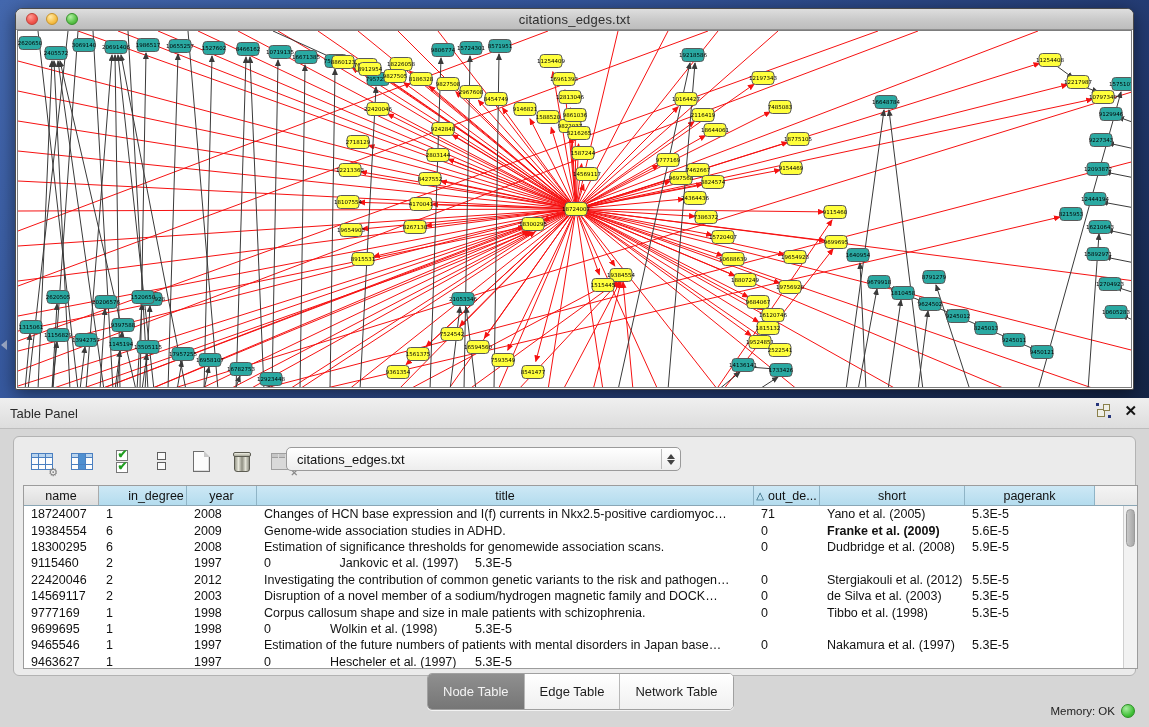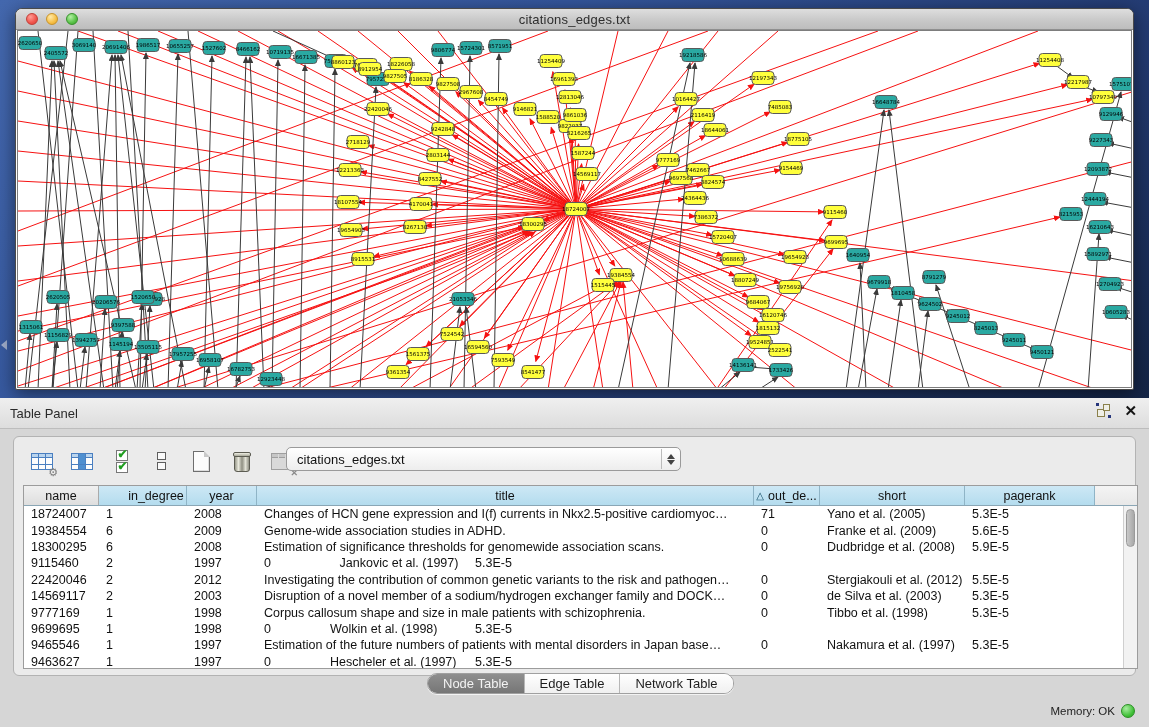--- a/index.html
+++ b/index.html
@@ -94,22 +94,22 @@
   .th.fill { flex:1; background:linear-gradient(#f4f4f4,#e8e8e8); border-right:none; }
   .th .sort { font-size:10px; margin-right:4px; color:#134d66; }
   .tbody { position:absolute; left:0; right:14px; top:20px; bottom:0; overflow:hidden; }
   .tr { display:flex; height:16.4px; align-items:center; }
   .td { flex:none; font-size:12.5px; color:#111; padding-left:7px; white-space:nowrap; overflow:hidden; }
   .vscroll { position:absolute; right:0; top:20px; bottom:0; width:14px; background:#f2f2f2; border-left:1px solid #cfcfcf; }
   .vthumb { position:absolute; left:2px; top:3px; width:9px; height:38px; border-radius:5px;
     background:linear-gradient(90deg,#c9c9c9,#a8a8a8); border:1px solid #9a9a9a; }
 
   
-  .tabs { position:absolute; left:427px; top:275px; height:21px; display:flex;
-    border:1px solid #a0a0a0; border-radius:10px; overflow:hidden; background:#fbfbfb;
+  .tabs { position:absolute; left:427px; top:275px; height:37px; display:flex;
+    border:1px solid #a0a0a0; border-radius:5px; overflow:hidden; background:#fbfbfb;
     box-shadow:0 1px 0 rgba(255,255,255,.7); }
   .tab { padding:0 15px; display:flex; align-items:center; font-size:13px; color:#1d1d1d;
     background:linear-gradient(#ffffff,#f0f0f0); border-right:1px solid #b7b7b7; }
   .tab:last-child { border-right:none; }
   .tab.active { background:linear-gradient(#8f8f8f,#767676); color:#f3f3f3; }
 
   
   .status { position:absolute; right:14px; top:306px; display:flex; align-items:center; gap:6px; }
   .status .mem { font-size:11.5px; color:#222; }
   .memdot { width:14px; height:14px; border-radius:50%;
@@ -938,32 +938,32 @@
           <div class="th" style="width: 130px;">
             <span>pagerank</span>
           </div>
           <div class="th fill"></div>
         </div>
       <div class="tbody" id="tbody">
           <div class="tr">
             <div class="td" style="width: 75px;">18724007</div>
             <div class="td" style="width: 88px;">1</div>
             <div class="td" style="width: 70px;">2008</div>
-            <div class="td" style="width: 497px;">Changes of HCN gene expression and I(f) currents in Nkx2.5-positive cardiomyoc…</div>
+            <div class="td" style="width: 497px;">Changes of HCN base expression and I(f) currents in Nkx2.5-positive cardiomyoc…</div>
             <div class="td" style="width: 66px;">71</div>
             <div class="td" style="width: 145px;">Yano et al. (2005)</div>
             <div class="td" style="width: 130px;">5.3E-5</div>
           </div>
           <div class="tr">
             <div class="td" style="width: 75px;">19384554</div>
             <div class="td" style="width: 88px;">6</div>
             <div class="td" style="width: 70px;">2009</div>
             <div class="td" style="width: 497px;">Genome-wide association studies in ADHD.</div>
             <div class="td" style="width: 66px;">0</div>
-            <div class="td" style="width: 145px;">Franke et al. (2009)</div>
+            <div class="td" style="width: 145px; font-weight: bold;">Franke et al. (2009)</div>
             <div class="td" style="width: 130px;">5.6E-5</div>
           </div>
           <div class="tr">
             <div class="td" style="width: 75px;">18300295</div>
             <div class="td" style="width: 88px;">6</div>
             <div class="td" style="width: 70px;">2008</div>
             <div class="td" style="width: 497px;">Estimation of significance thresholds for genomewide association scans.</div>
             <div class="td" style="width: 66px;">0</div>
             <div class="td" style="width: 145px;">Dudbridge et al. (2008)</div>
             <div class="td" style="width: 130px;">5.9E-5</div>
@@ -982,21 +982,21 @@
             <div class="td" style="width: 70px;">2012</div>
             <div class="td" style="width: 497px;">Investigating the contribution of common genetic variants to the risk and pathogen…</div>
             <div class="td" style="width: 66px;">0</div>
             <div class="td" style="width: 145px;">Stergiakouli et al. (2012)</div>
             <div class="td" style="width: 130px;">5.5E-5</div>
           </div>
           <div class="tr">
             <div class="td" style="width: 75px;">14569117</div>
             <div class="td" style="width: 88px;">2</div>
             <div class="td" style="width: 70px;">2003</div>
-            <div class="td" style="width: 497px;">Disruption of a novel member of a sodium/hydrogen exchanger family and DOCK…</div>
+            <div class="td" style="width: 497px;">Disruption of a novel member of a sodium/hydrogen magnetic family and DOCK…</div>
             <div class="td" style="width: 66px;">0</div>
             <div class="td" style="width: 145px;">de Silva et al. (2003)</div>
             <div class="td" style="width: 130px;">5.3E-5</div>
           </div>
           <div class="tr">
             <div class="td" style="width: 75px;">9777169</div>
             <div class="td" style="width: 88px;">1</div>
             <div class="td" style="width: 70px;">1998</div>
             <div class="td" style="width: 497px;">Corpus callosum shape and size in male patients with schizophrenia.</div>
             <div class="td" style="width: 66px;">0</div>

